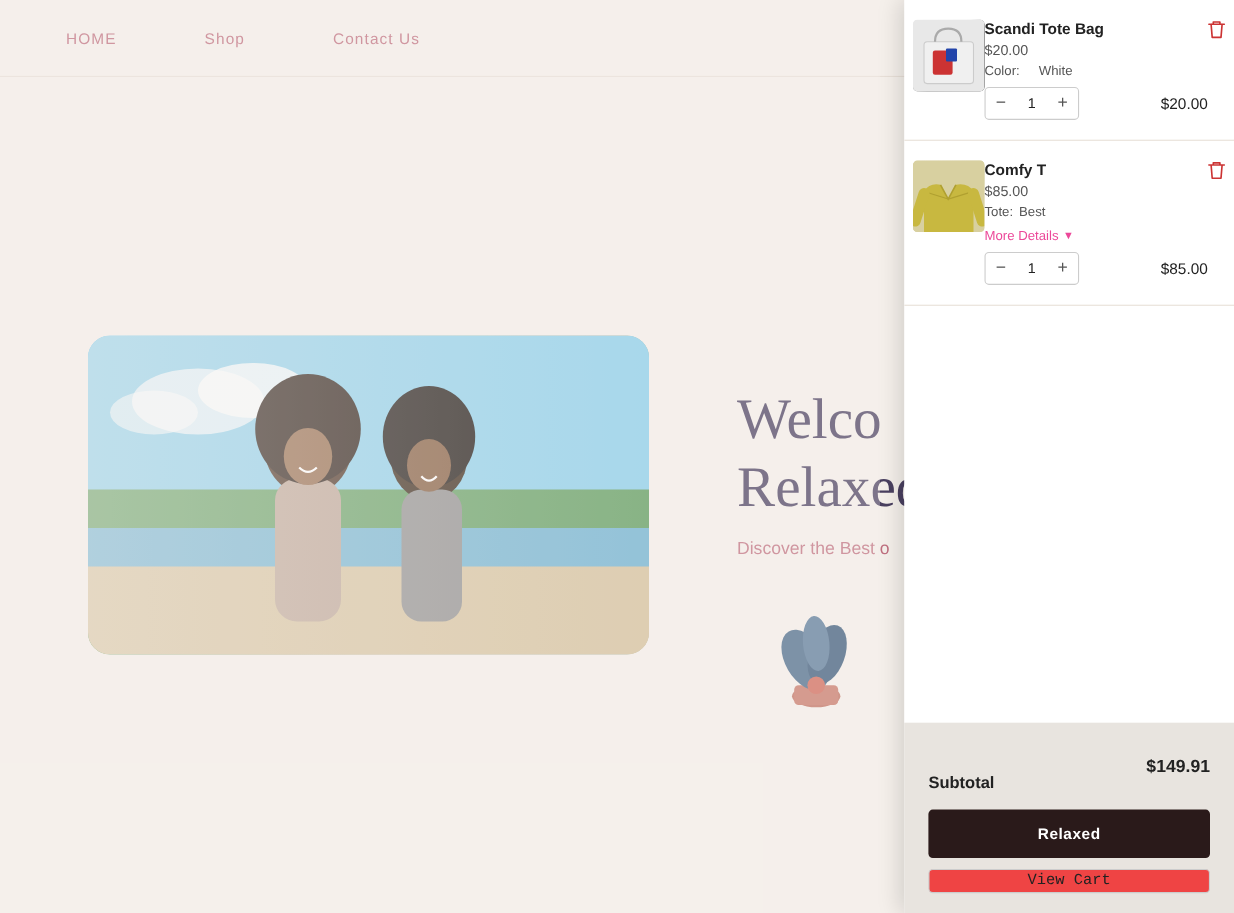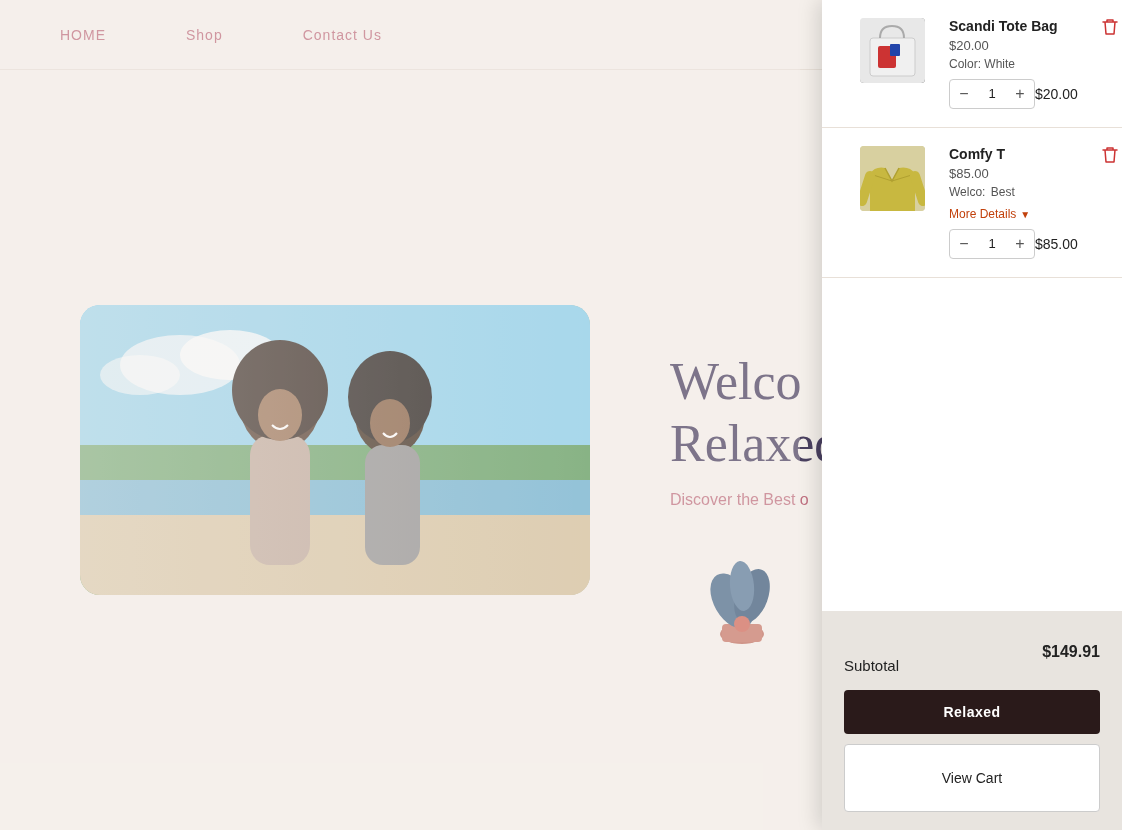--- a/index.html
+++ b/index.html
@@ -178,23 +178,23 @@
     }
 
     .cart-items {
       flex: 1;
       overflow-y: auto;
       padding: 0;
     }
 
     .cart-item {
       display: flex;
-      padding: 18px 38px;
+      padding: 18px 8px;
       border-bottom: 1px solid #e8e0d8;
-      gap: 24px;
+      gap: 0;
       align-items: flex-start;
     }
     .item-image {
       width: 65px;
       height: 65px;
       border-radius: 4px;
       flex-shrink: 0;
       overflow: hidden;
       background: #e8e0d8;
     }
@@ -225,21 +225,21 @@
       font-size: 12px;
       color: #555;
       font-family: 'Arial', sans-serif;
       margin-bottom: 8px;
     }
     .more-details {
       display: flex;
       align-items: center;
       gap: 4px;
       font-size: 12px;
-      color: #c2410c;
+      color: #ec4899;
       font-family: 'Arial', sans-serif;
       cursor: pointer;
       margin-bottom: 8px;
     }
     .qty-row {
       display: flex;
       align-items: center;
       justify-content: space-between;
     }
     .qty-control {
@@ -293,21 +293,21 @@
     .subtotal-row {
       display: flex;
       justify-content: space-between;
       align-items: center;
       margin-bottom: 16px;
     }
     .subtotal-label {
       font-size: 15px;
       font-family: 'Arial', sans-serif;
       color: #222;
-      font-weight: 400;
+      font-weight: 700;
       margin-top: 28px;
     }
     .subtotal-value {
       font-size: 16px;
       font-family: 'Arial', sans-serif;
       color: #222;
       font-weight: 600;
     }
     .checkout-btn {
       width: 100%;
@@ -318,26 +318,26 @@
       font-size: 14px;
       font-family: 'Arial', sans-serif;
       font-weight: 600;
       cursor: pointer;
       border-radius: 4px;
       margin-bottom: 10px;
       letter-spacing: 0.5px;
     }
     .view-cart-btn {
       width: 100%;
-      background: #ffffff;
+      background: #ef4444;
       color: #222;
       border: 1px solid #ccc;
-      padding: 25px;
+      padding: 2px;
       font-size: 14px;
-      font-family: Liberation Sans, sans-serif;
+      font-family: Liberation Mono, monospace;
       cursor: pointer;
       border-radius: 4px;
     }
 
     
     .overlay {
       position: absolute;
       top: 0;
       left: 0;
       width: 800px;
@@ -451,21 +451,21 @@
 
           <rect x="18" y="28" width="18" height="22" fill="#cc3333" rx="2"></rect>
           <rect x="30" y="26" width="10" height="12" fill="#2244aa" rx="1"></rect>
         </svg>
       </div>
       <div class="item-info">
         <div class="item-name">Scandi Tote Bag</div>
         <div class="item-price">$20.00</div>
         <div class="item-detail">
           <span>Color:</span>
-          <span style="margin-left:0;">White</span>
+          <span style="margin-left:14px;">White</span>
         </div>
         <div class="qty-row">
           <div class="qty-control">
             <button class="qty-btn">−</button>
             <div class="qty-val">1</div>
             <button class="qty-btn">+</button>
           </div>
           <div class="item-total">$20.00</div>
         </div>
       </div>
@@ -489,21 +489,21 @@
           <path d="M55 28 L32 35" stroke="#b0a030" stroke-width="1" fill="none"></path>
 
           <path d="M10 30 L2 55" stroke="#c8b840" stroke-width="10" stroke-linecap="round"></path>
           <path d="M55 30 L63 55" stroke="#c8b840" stroke-width="10" stroke-linecap="round"></path>
         </svg>
       </div>
       <div class="item-info">
         <div class="item-name">Comfy T</div>
         <div class="item-price">$85.00</div>
         <div class="item-detail">
-          <span>Welco:</span>
+          <span>Tote:</span>
           <span style="margin-left:2px;">Best</span>
         </div>
         <div class="more-details">
           <span>More Details</span>
           <span style="font-size:10px;">▼</span>
         </div>
         <div class="qty-row">
           <div class="qty-control">
             <button class="qty-btn">−</button>
             <div class="qty-val">1</div>

